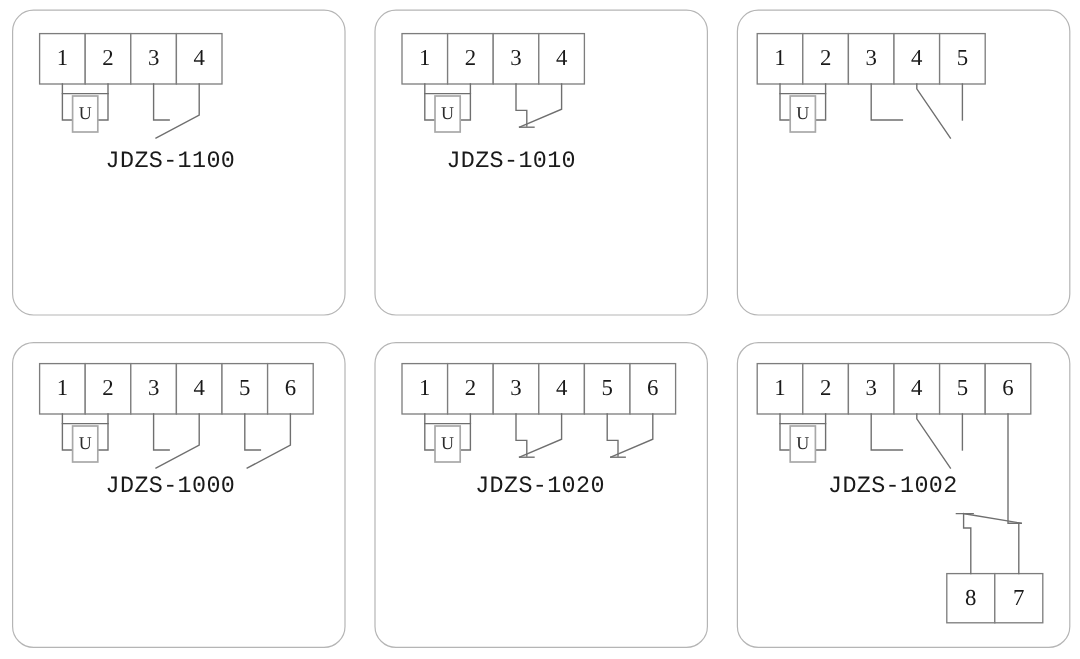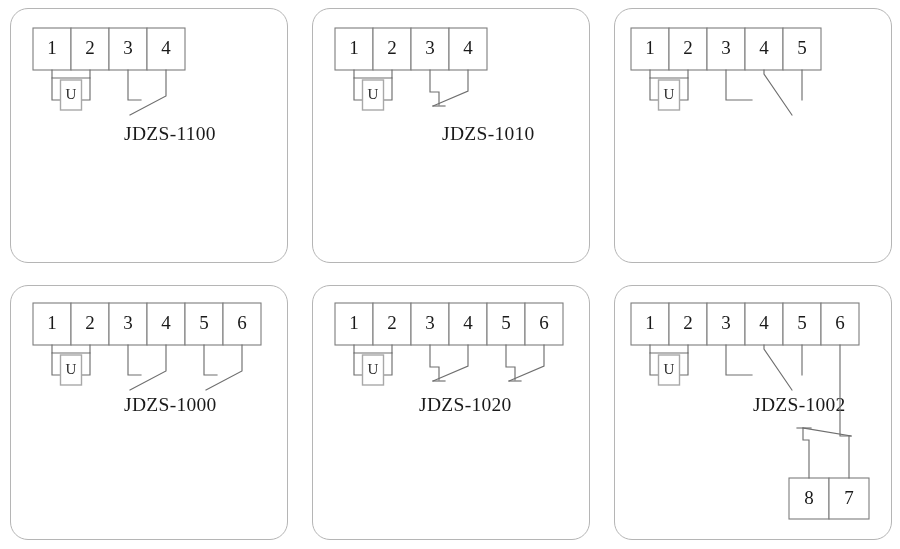--- a/index.html
+++ b/index.html
@@ -55,43 +55,42 @@
   }
   .coil-letter {
     font-family: "Liberation Serif", serif;
     font-size: 15px;
     fill: #2a2a2a;
     text-anchor: middle;
     dominant-baseline: middle;
   }
   .model-label {
     position: absolute;
-    font-family: Liberation Serif, serif;
+    font-family: Liberation Mono, monospace;
     font-size: 19.5px;
     color: #1a1a1a;
     letter-spacing: 0.3px;
     white-space: nowrap;
-    margin-left: 36px;
   }
 </style>
 </head>
 <body>
 
 <div id="page">
     <div class="panel" style="left: 10px; top: 8px; width: 278px; height: 255px;"></div>
     <div class="model-label" style="left: 88px; top: 123px;">JDZS-1100</div>
     <div class="panel" style="left: 312px; top: 8px; width: 278px; height: 255px;"></div>
-    <div class="model-label" style="left: 406px; top: 123px;">JDZS-1010</div>
+    <div class="model-label" style="left: 372px; top: 123px;">JDZS-1010</div>
     <div class="panel" style="left: 614px; top: 8px; width: 278px; height: 255px;"></div>
     <div class="panel" style="left: 10px; top: 285px; width: 278px; height: 255px;"></div>
     <div class="model-label" style="left: 88px; top: 394px;">JDZS-1000</div>
     <div class="panel" style="left: 312px; top: 285px; width: 278px; height: 255px;"></div>
-    <div class="model-label" style="left: 383px; top: 394px;">JDZS-1020</div>
+    <div class="model-label" style="left: 396px; top: 394px;">JDZS-1020</div>
     <div class="panel" style="left: 614px; top: 285px; width: 278px; height: 255px;"></div>
-    <div class="model-label" style="left: 717px; top: 394px;">JDZS-1002</div>
+    <div class="model-label" style="left: 690px; top: 394px;">JDZS-1002</div>
     <svg class="diagram-svg" width="900" height="549">
       <g>
         <g>
           <rect x="33" y="28" width="38" height="42" class="term-rect"></rect>
           <text x="52" y="50" class="term-num">1</text>
         </g>
         <g>
           <rect x="71" y="28" width="38" height="42" class="term-rect"></rect>
           <text x="90" y="50" class="term-num">2</text>
         </g>

